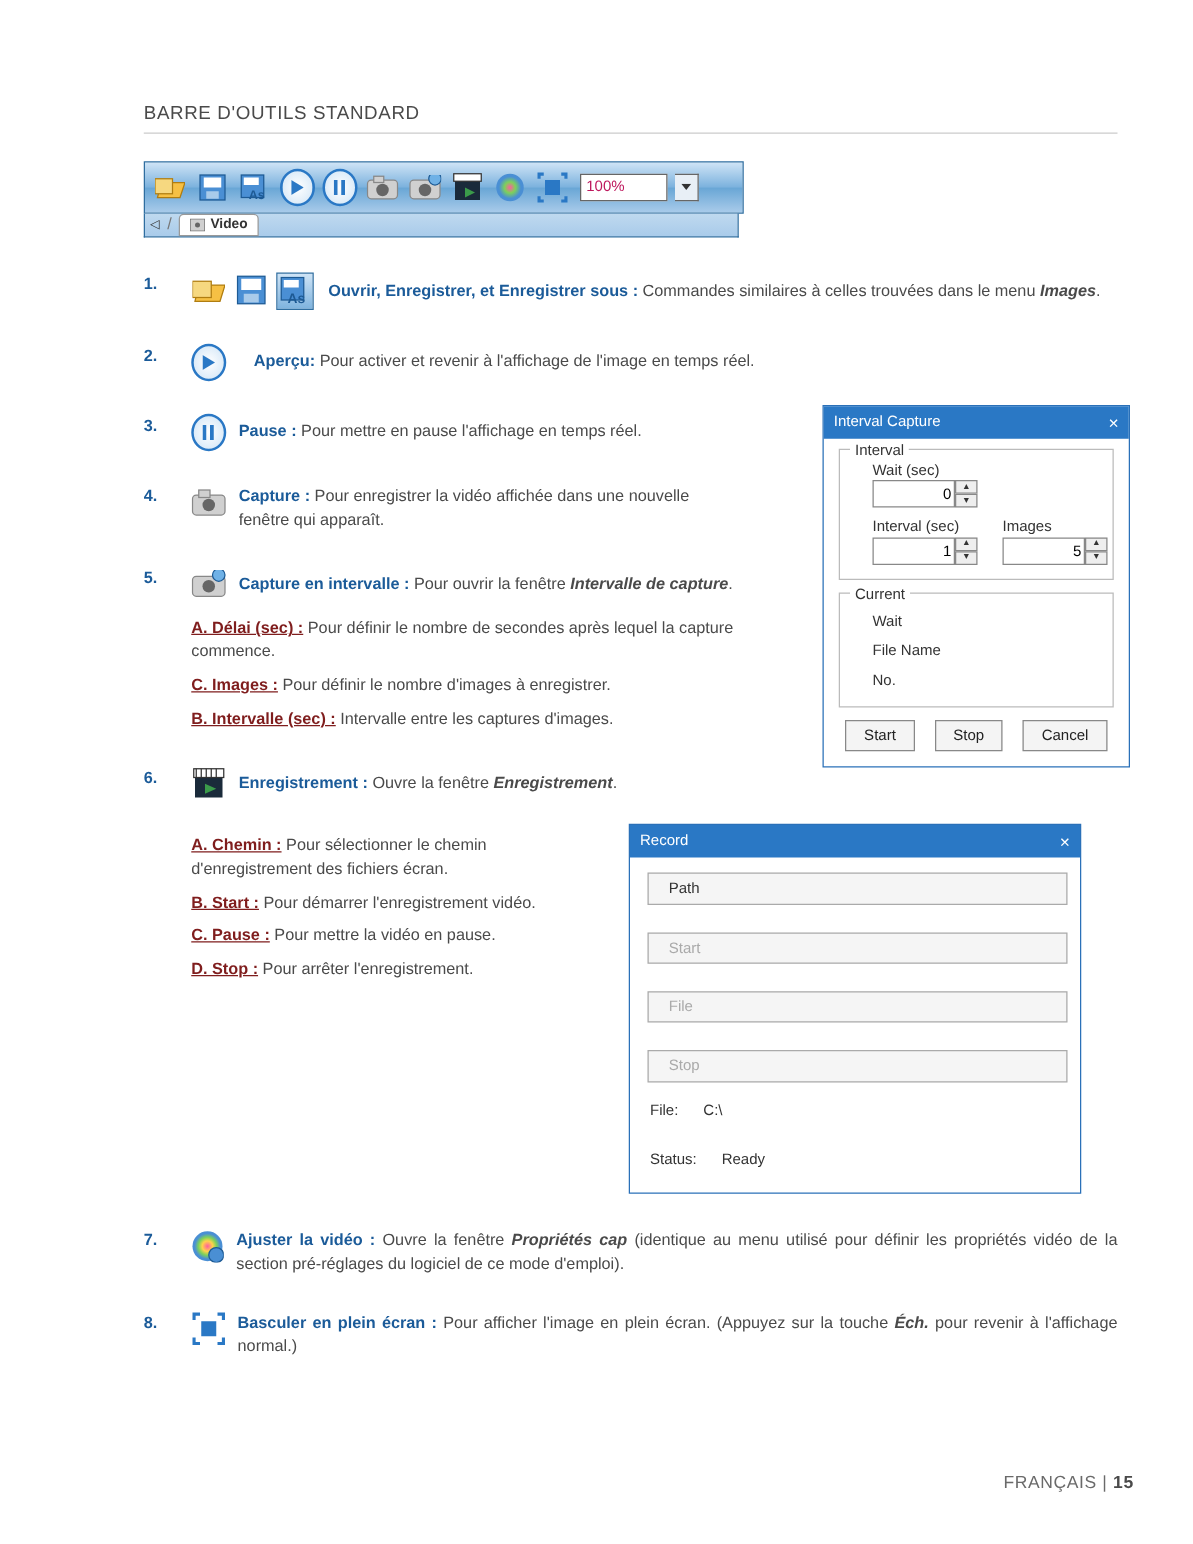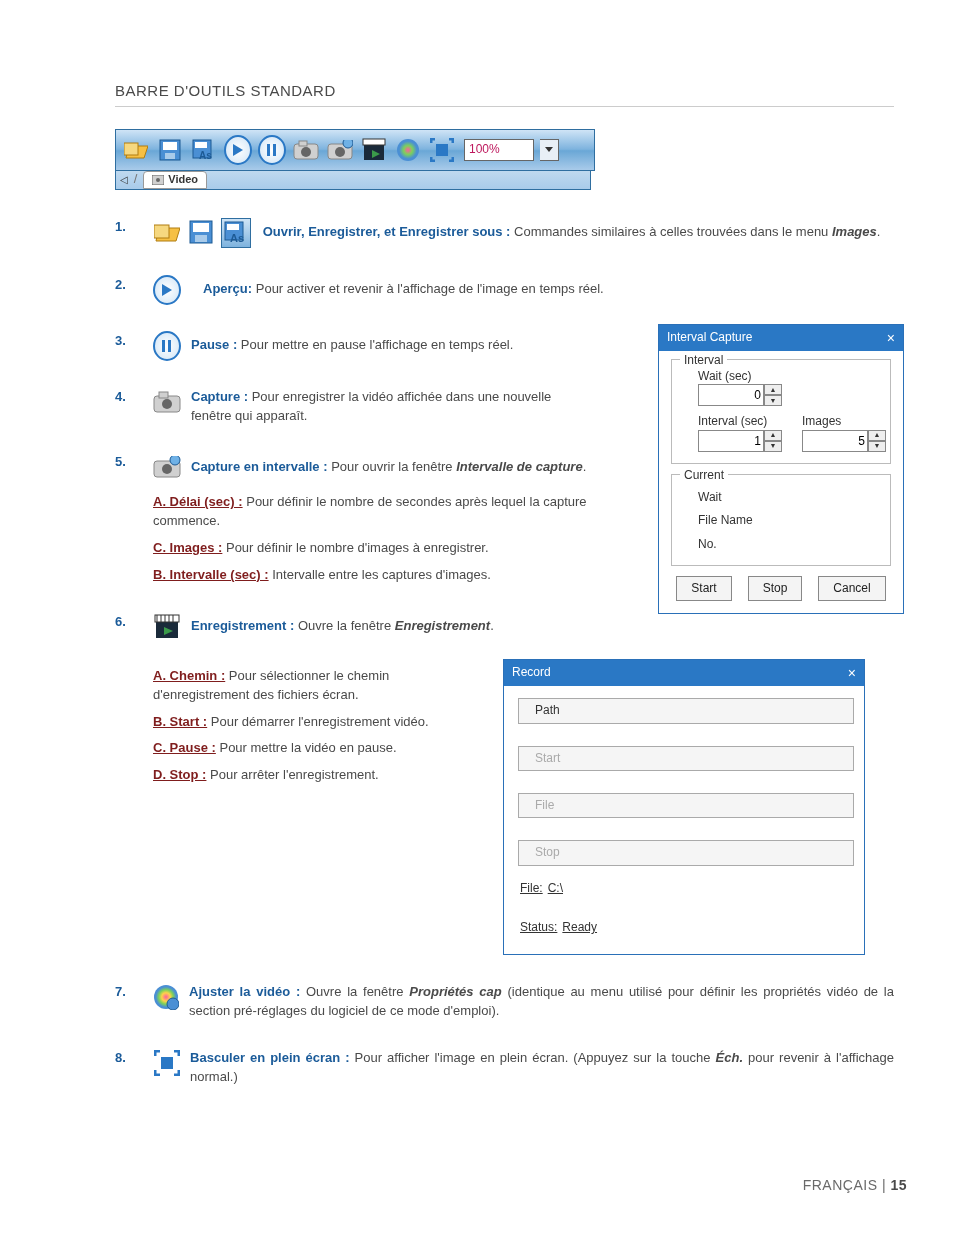--- a/index.html
+++ b/index.html
@@ -128,21 +128,21 @@
   .dlg-btn {
     border:1px solid #888; background:#f4f4f4; padding:3px 14px;
     font-size:12px; color:#222;
   }
   .kv { display:flex; gap:14px; margin-top:6px; font-size:12px;}
 
   
   .rec-btns { display:flex; gap:22px; padding:4px 0 10px 4px;flex-direction:column; }
   .rec-btn { border:1px solid #aaa; background:#f5f5f5; padding:3px 16px; font-size:12px;}
   .rec-btn.disabled { color:#aaa; }
-  .rec-row { display:flex; gap:5px; font-size:12px; padding:4px 6px;text-decoration:underline; }
+  .rec-row { display:flex; gap:20px; font-size:12px; padding:4px 6px; }
 
   .footer {
     position:absolute; right:47px; bottom:40px;
     font-size:14px; color:#6a6a6a; letter-spacing:0.5px;
   }
   .footer b { color:#4a4a4a; }
 
   .two-col {
     display:flex; gap:20px; margin-top:18px; align-items:flex-start;
   }

